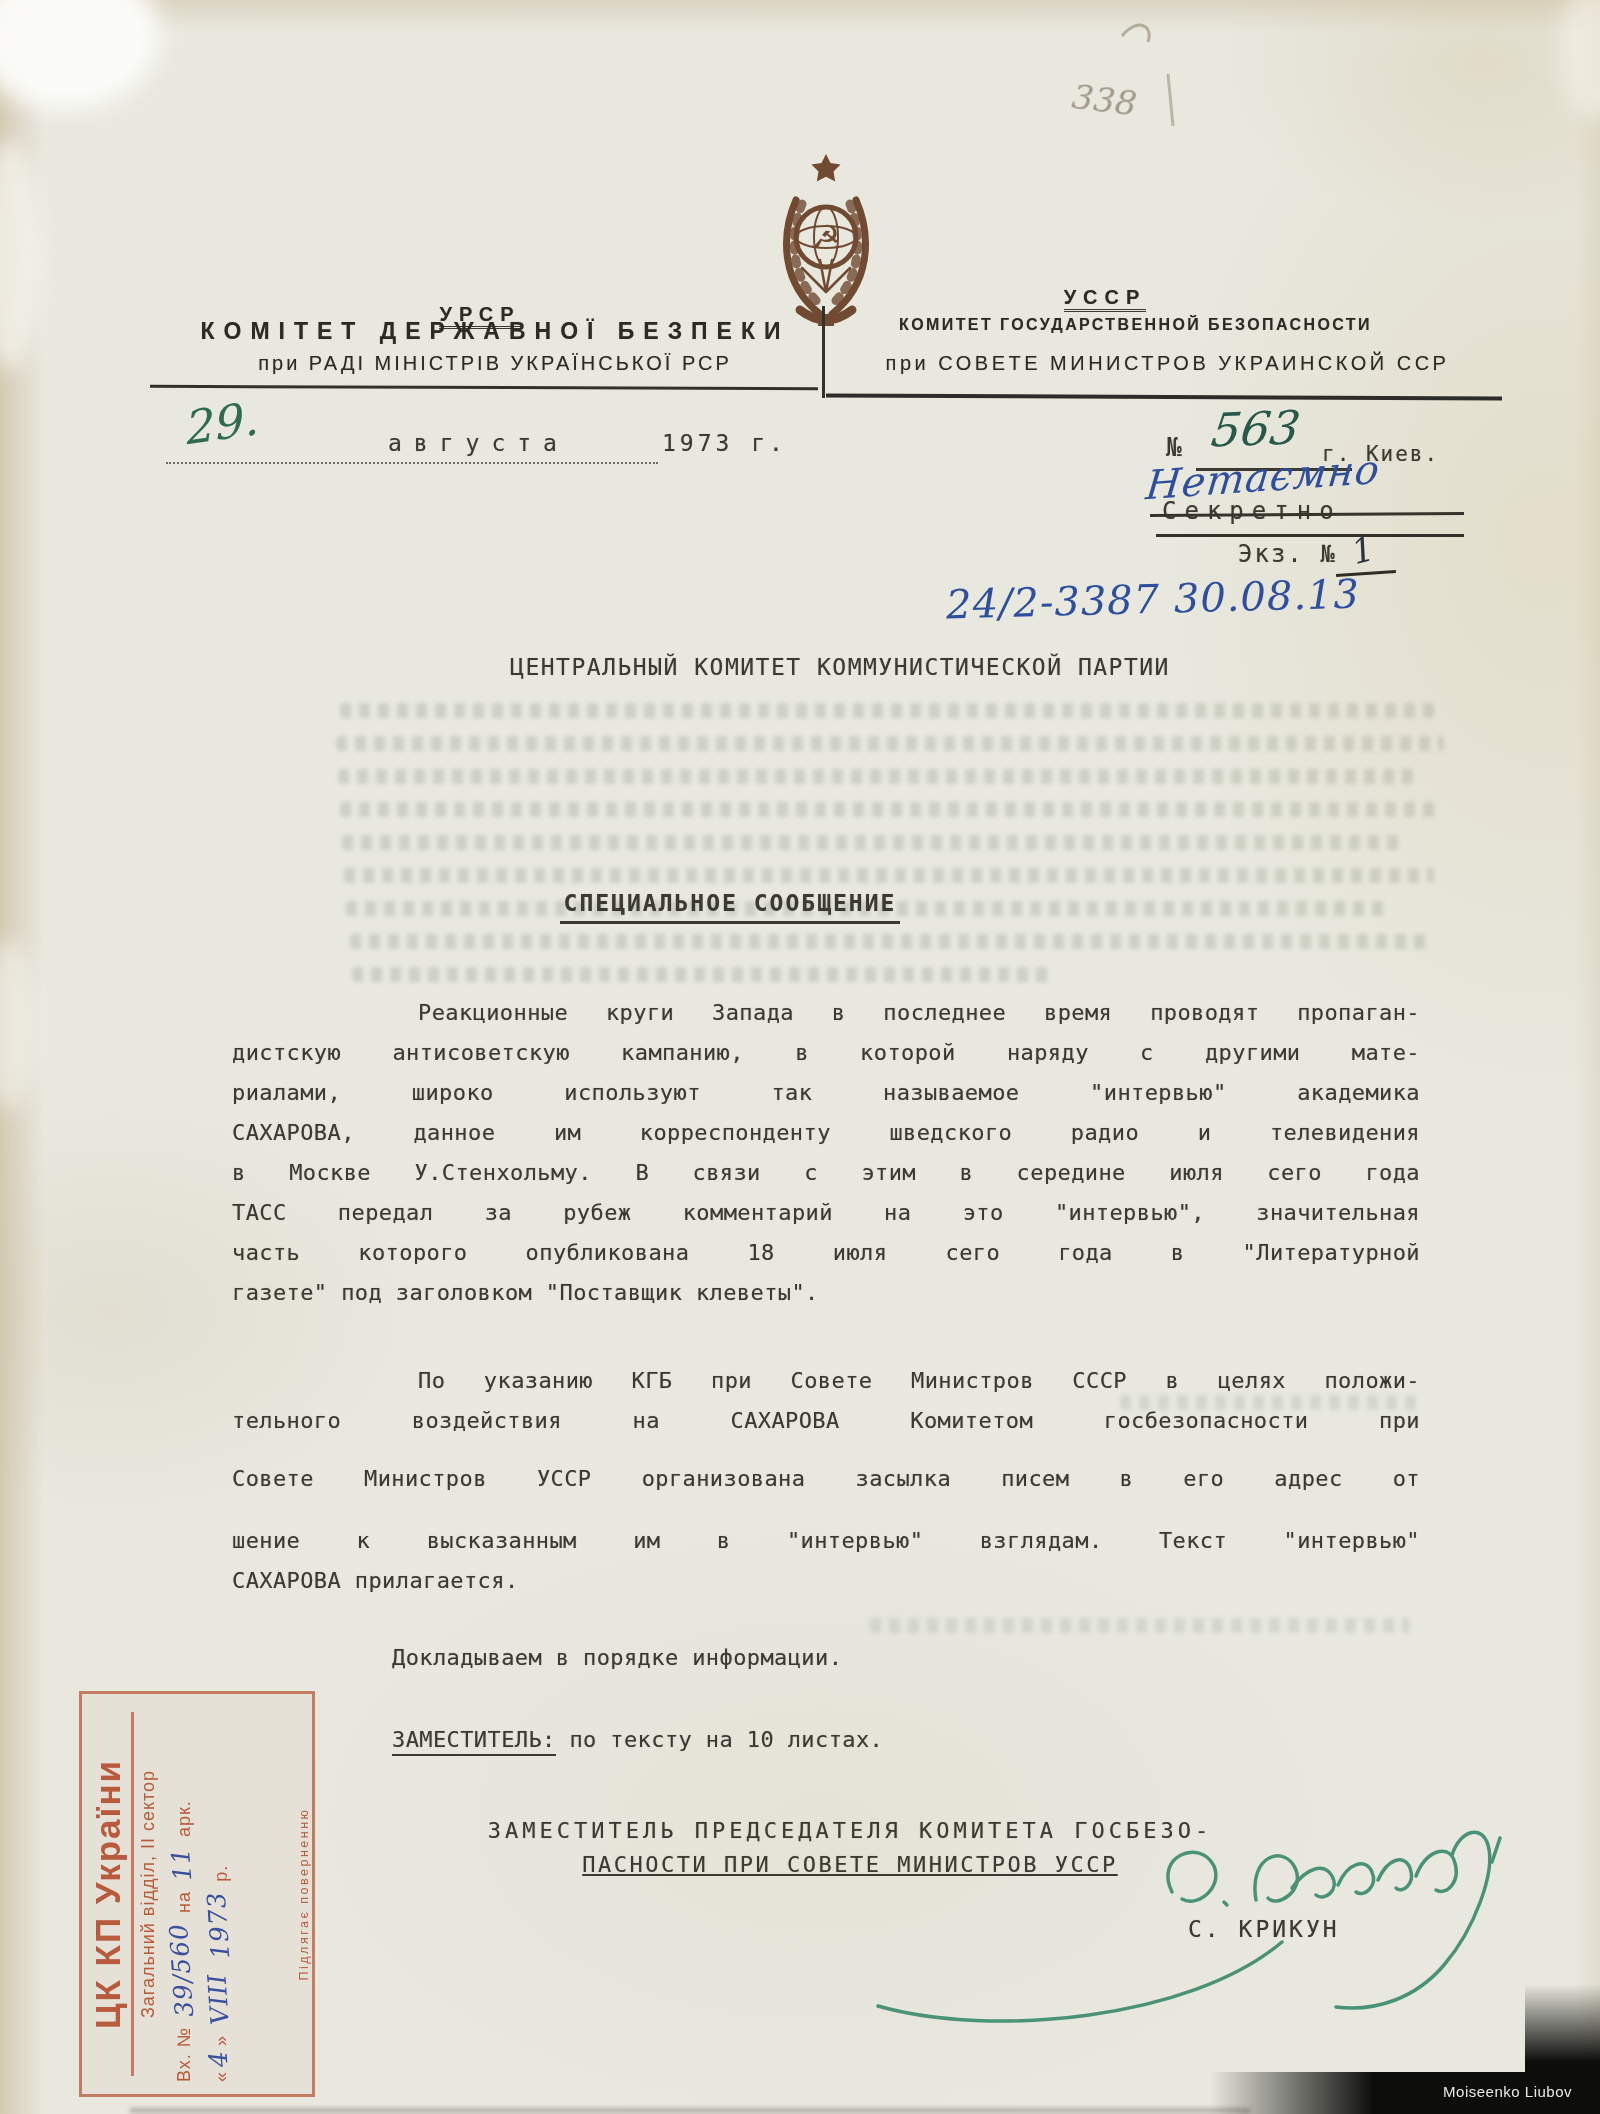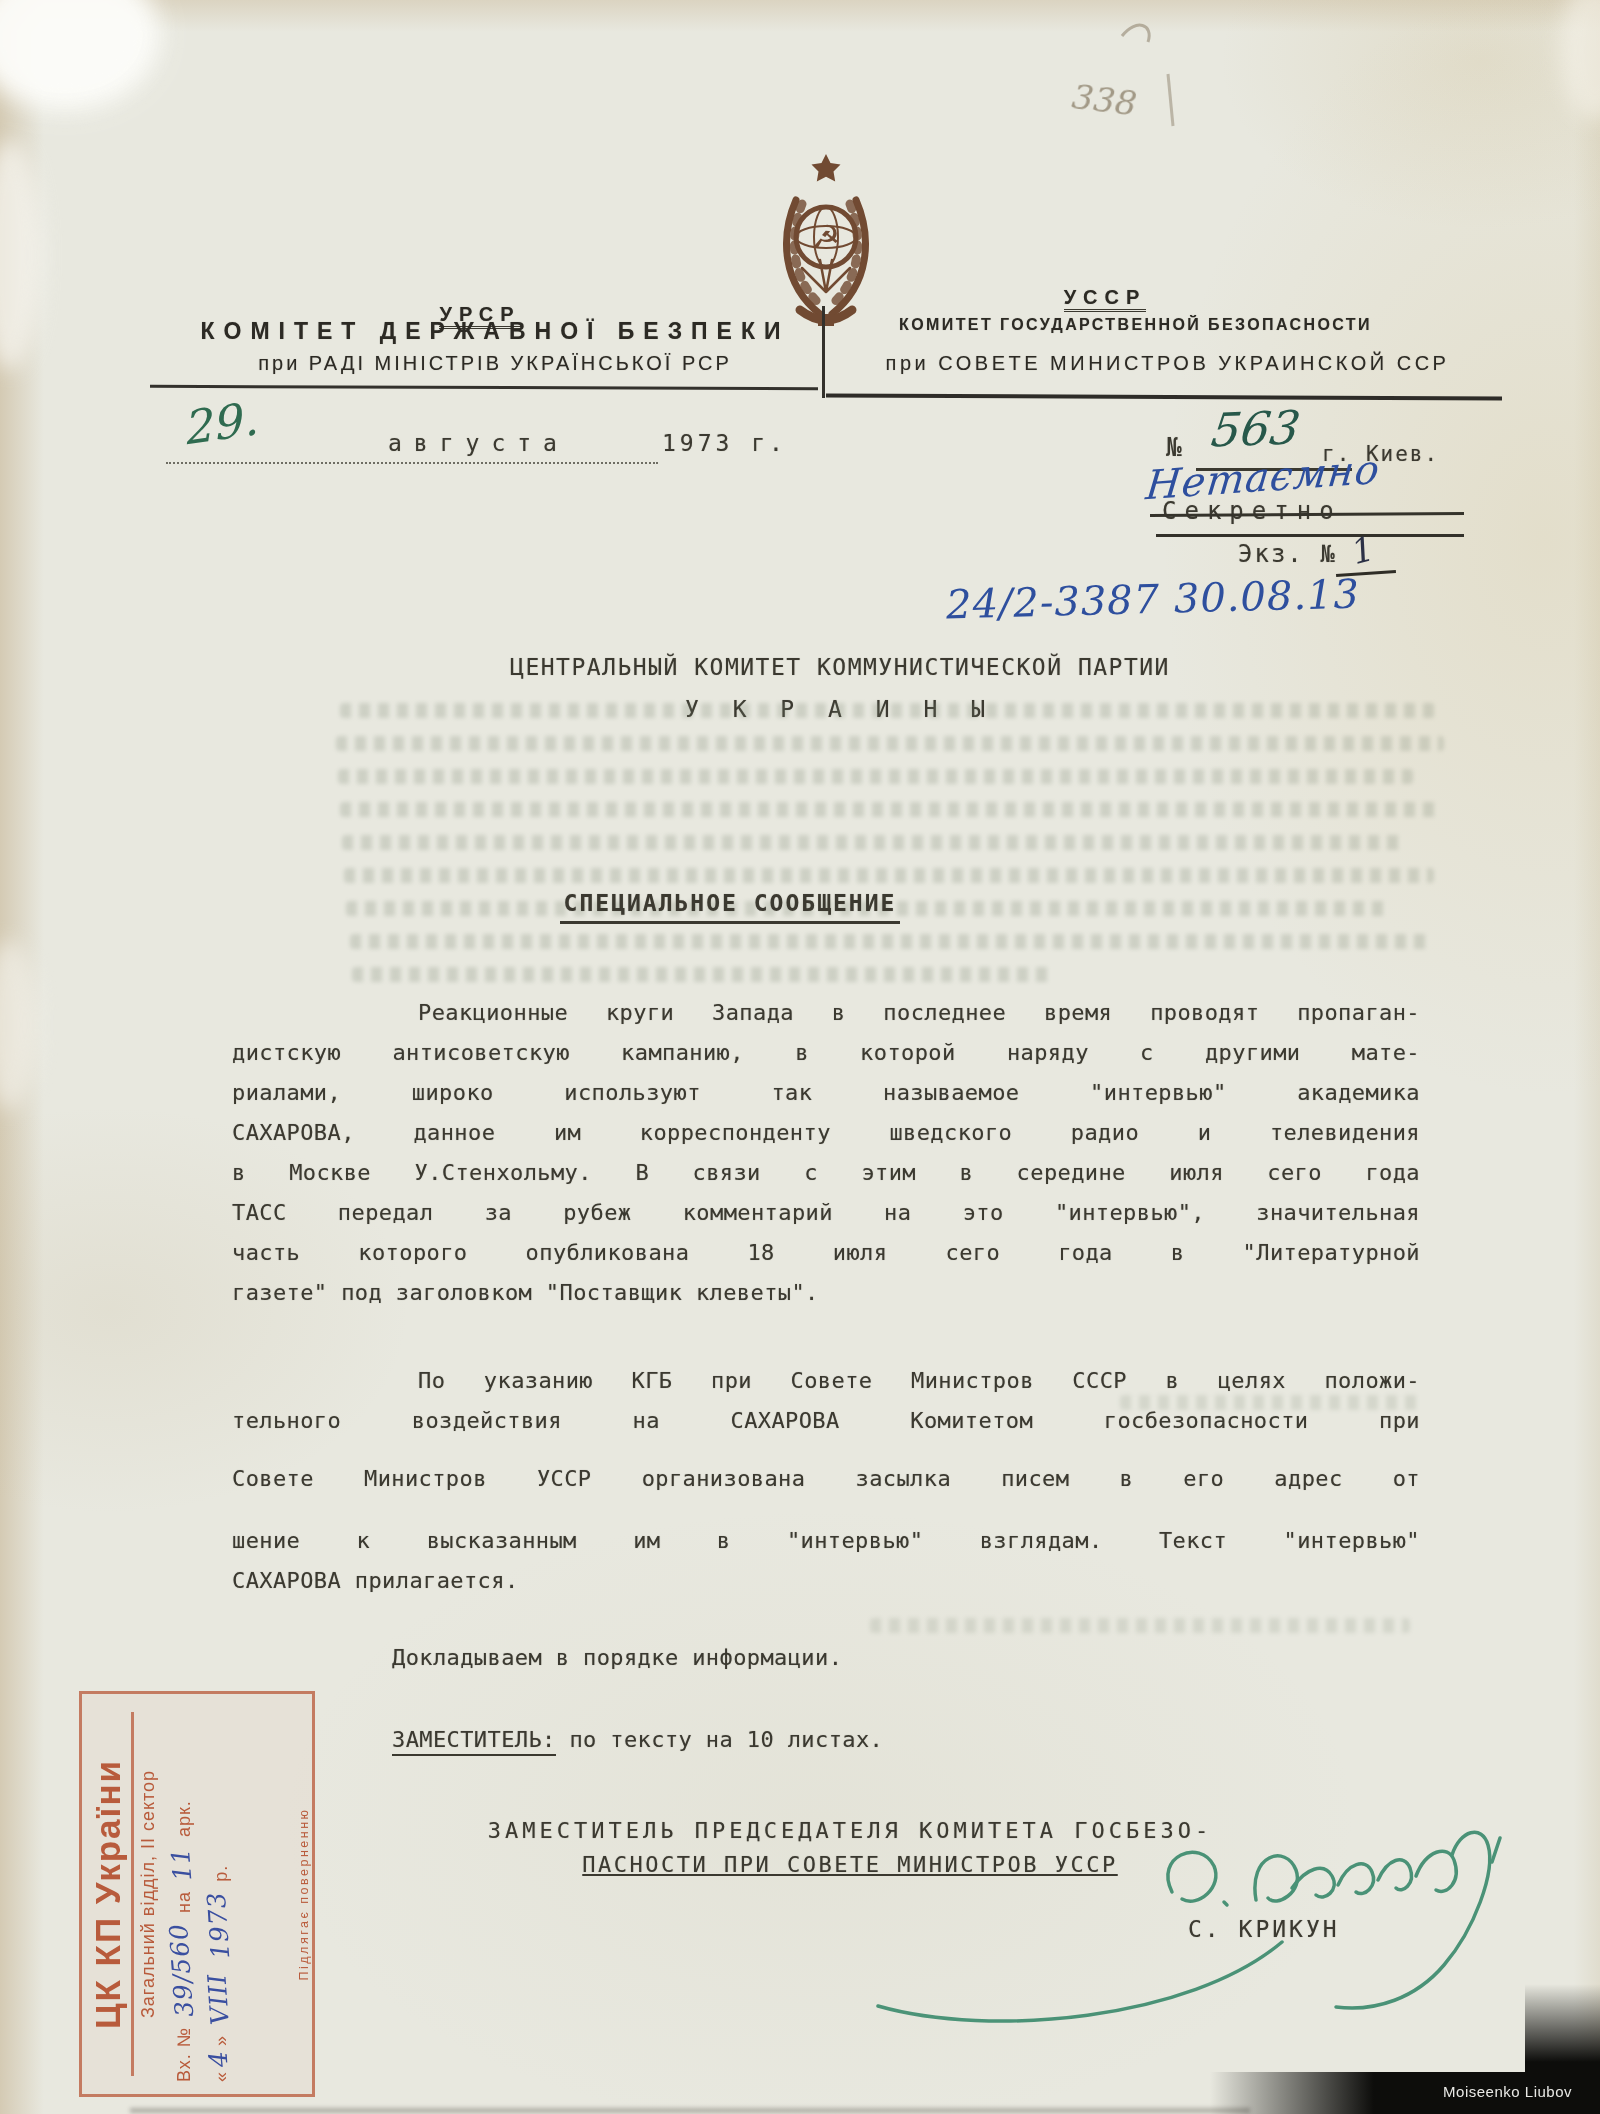--- a/index.html
+++ b/index.html
@@ -168,21 +168,20 @@
   <div class="abs hand-blue cl-hand">Нетаємно</div>
   <div class="abs typed cl-secret">Секретно</div>
   <div class="abs cl-strike"></div>
   <div class="abs cl-under"></div>
   <div class="abs typed cl-copy">Экз. №</div>
   <div class="abs hand-blue cl-copy-num">1</div>
   <div class="abs cl-copy-line"></div>
   <div class="abs hand-blue cl-reg">24/2-3387 30.08.13</div>
 
   <div class="abs typed addr1">ЦЕНТРАЛЬНЫЙ КОМИТЕТ КОММУНИСТИЧЕСКОЙ ПАРТИИ</div>
-  <div class="abs typed addr2">У К Р А И Н Ы</div>
 
   <div class="ghost g1"></div>
   <div class="ghost g2"></div>
   <div class="ghost g3"></div>
   <div class="ghost g4"></div>
   <div class="ghost g5"></div>
   <div class="ghost g6"></div>
   <div class="ghost g7"></div>
   <div class="ghost g8"></div>
   <div class="ghost g9"></div>

